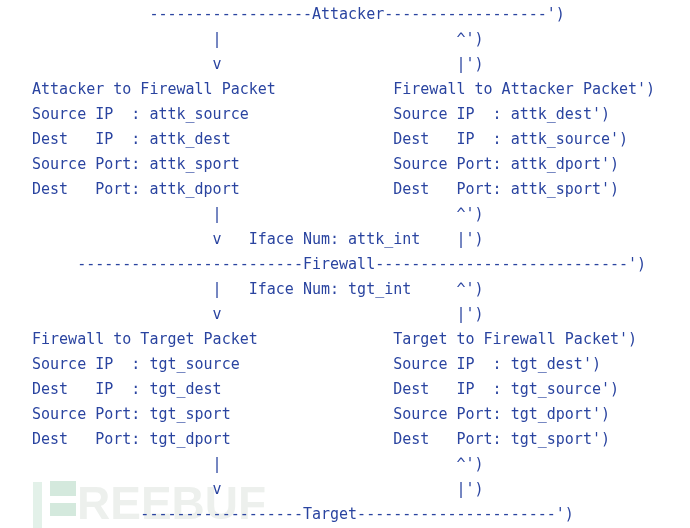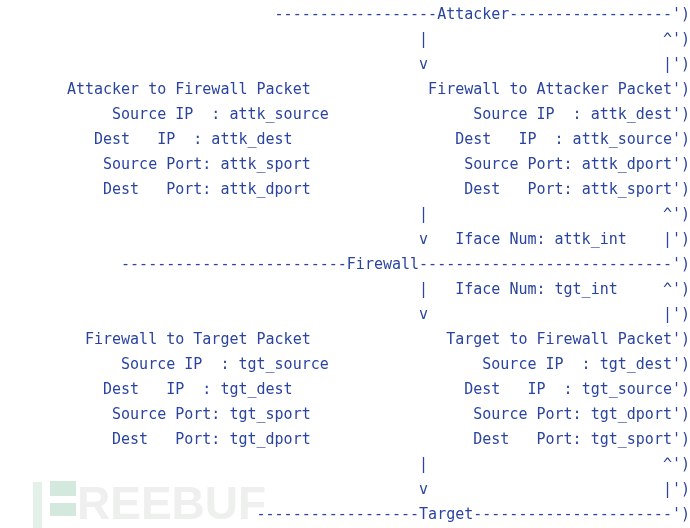--- a/index.html
+++ b/index.html
@@ -15,21 +15,21 @@
     position: relative;
     z-index: 1;
     margin: 0;
     padding: 2px 0 0 32px;
     font-family: "DejaVu Sans Mono", monospace;
     font-size: 15px;
     line-height: 25px;
     color: #2a44a0;
     white-space: pre;
   }
-  .diagram .line { height: 25px; white-space: pre; text-align: right; }
+  .diagram .line { height: 25px; white-space: pre; }
   .watermark {
     position: absolute;
     left: 0;
     top: 476px;
     width: 320px;
     height: 52px;
     z-index: 0;
     margin-left: 13px;
   }
   .wm-bar {

